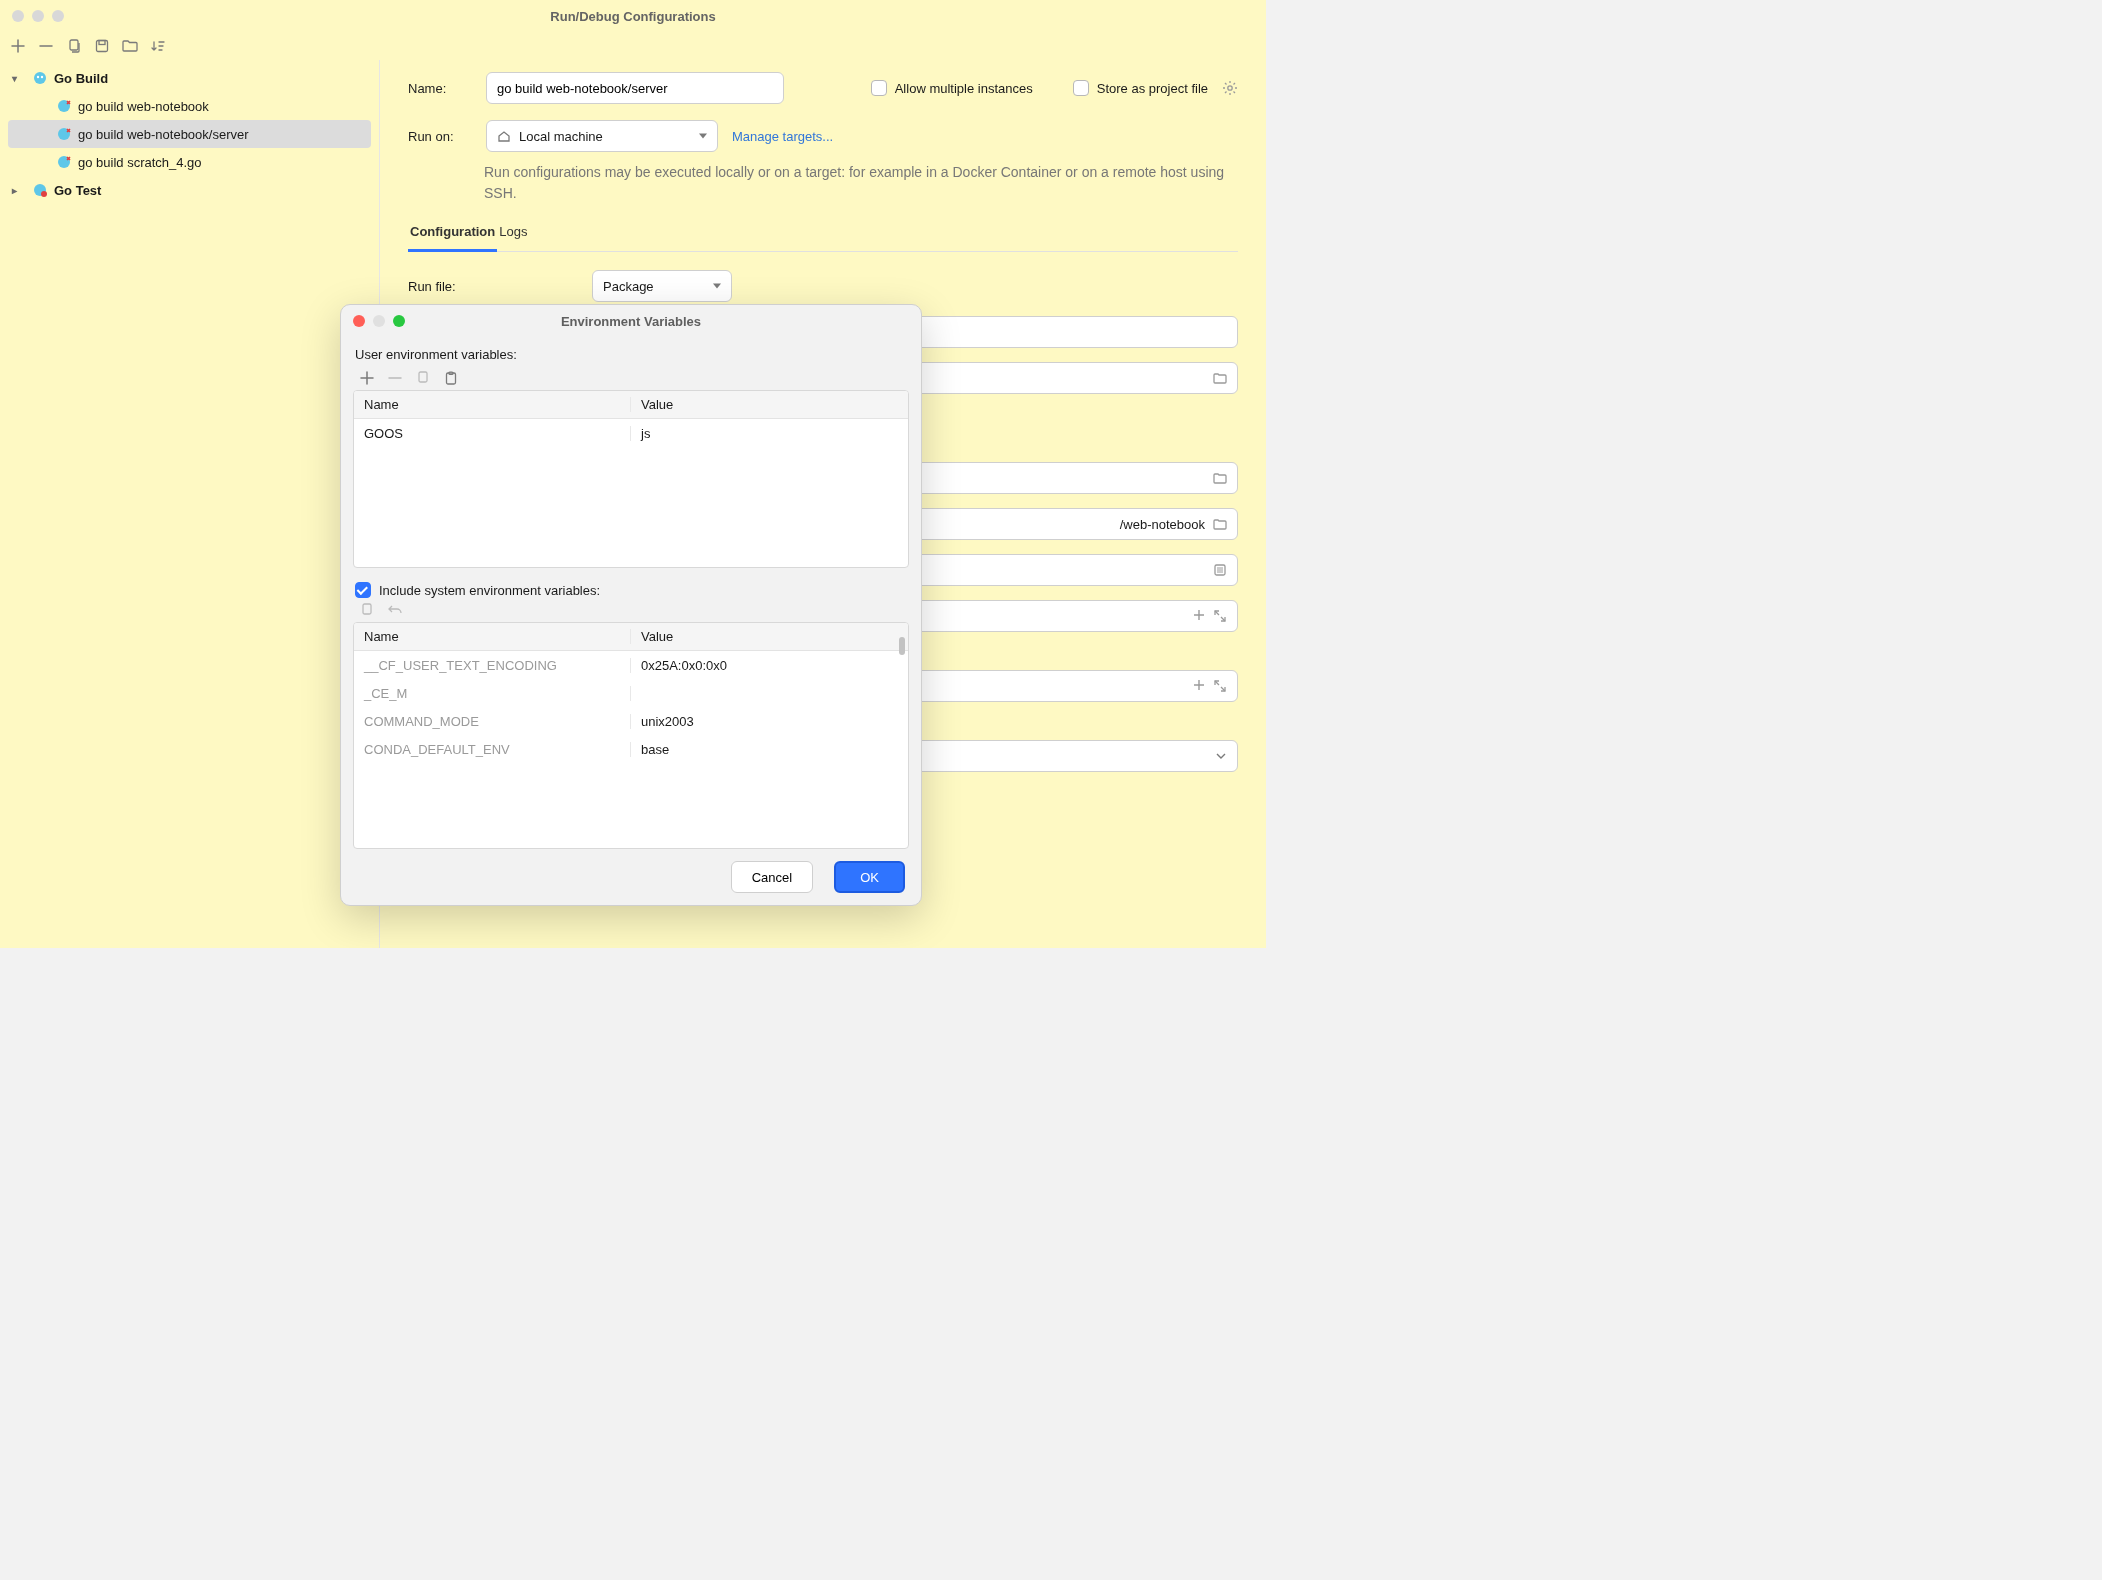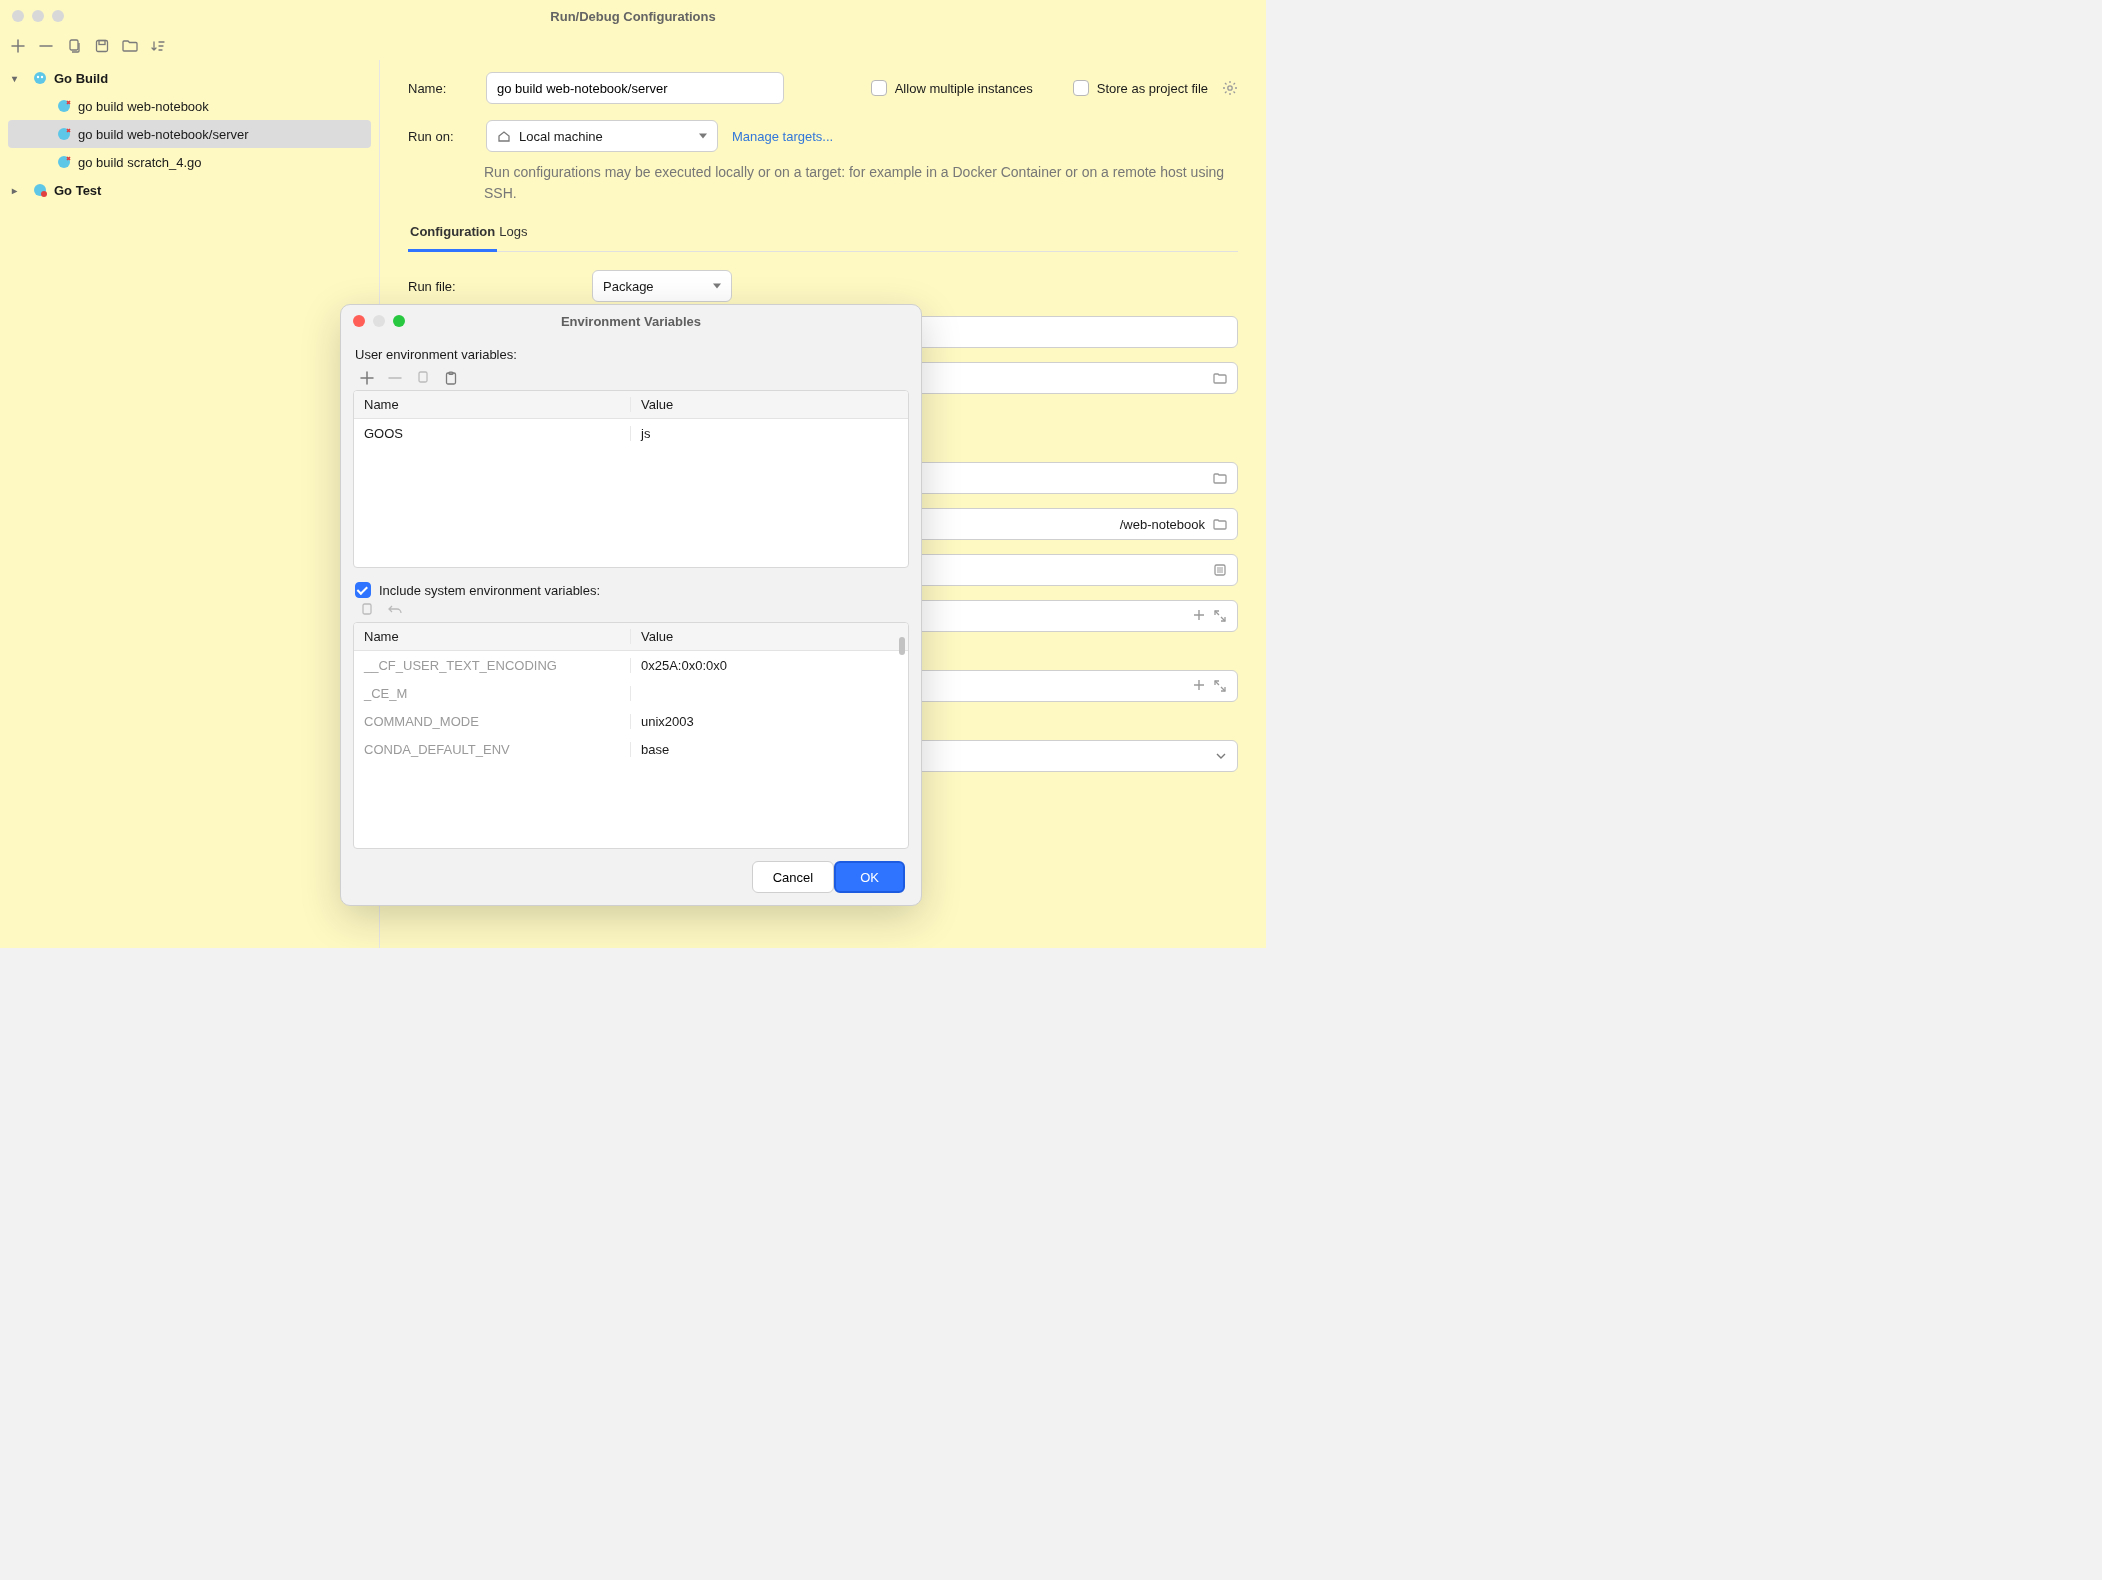--- a/index.html
+++ b/index.html
@@ -183,21 +183,21 @@
   min-height: 178px; overflow: hidden;
 }
 .m-table .thead, .m-table .trow {
   display: flex; height: 28px; align-items: center;
 }
 .m-table .thead { background: #f5f5f5; border-bottom: 1px solid #e3e3e3; }
 .m-table .col1 { width: 50%; padding-left: 10px; border-right: 1px solid #e8e8e8; }
 .m-table .col2 { width: 50%; padding-left: 10px; }
 .m-table.flex1 { flex: 1; min-height: 140px; position: relative; }
 .modal .footer {
-  height: 56px; display: flex; justify-content: flex-end; align-items: center; gap: 0; padding: 0 16px;
+  height: 56px; display: flex; justify-content: flex-end; align-items: center; gap: 21px; padding: 0 16px;
 }
 .btn {
   height: 32px; padding: 0 20px; border-radius: 6px;
   border: 1px solid #cfcfcf; background: #fff; cursor: pointer; font-size: 13px;
 }
 .btn.primary {
   background: #2f74ff; border: 2px solid #1d5be0; color: #fff; padding: 0 24px;
 }
 .sys-row { color: #9a9a9a; }
 .scrollbar-thumb {

